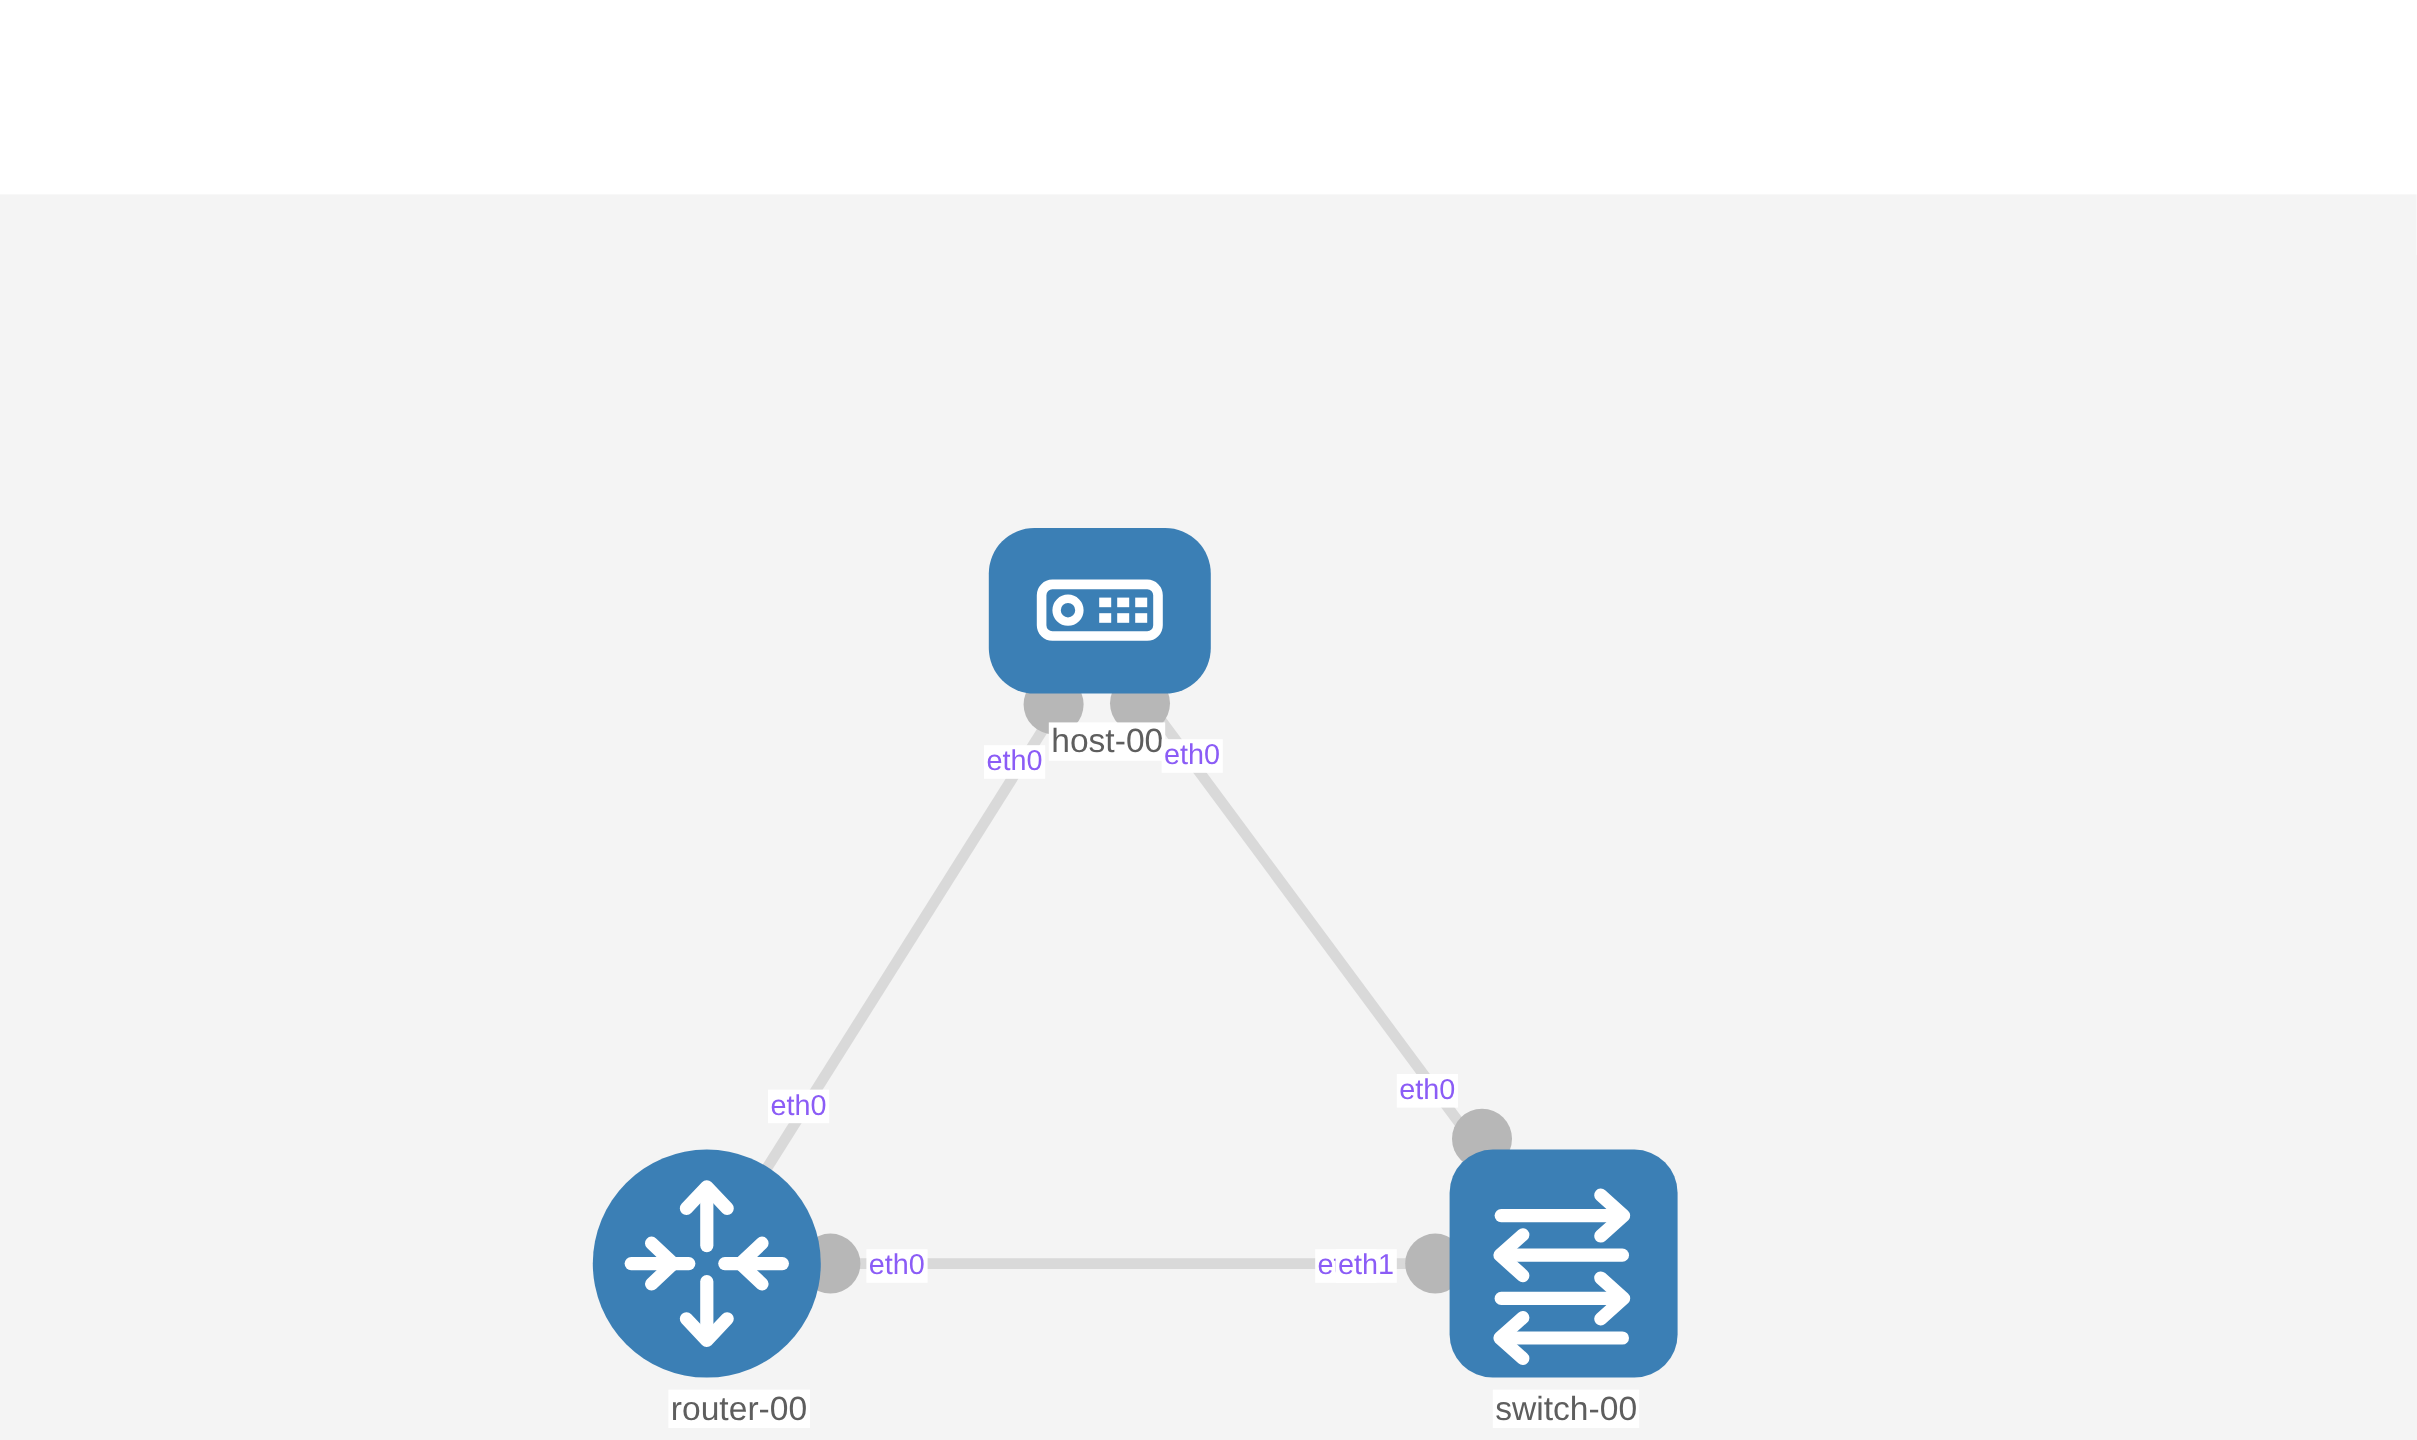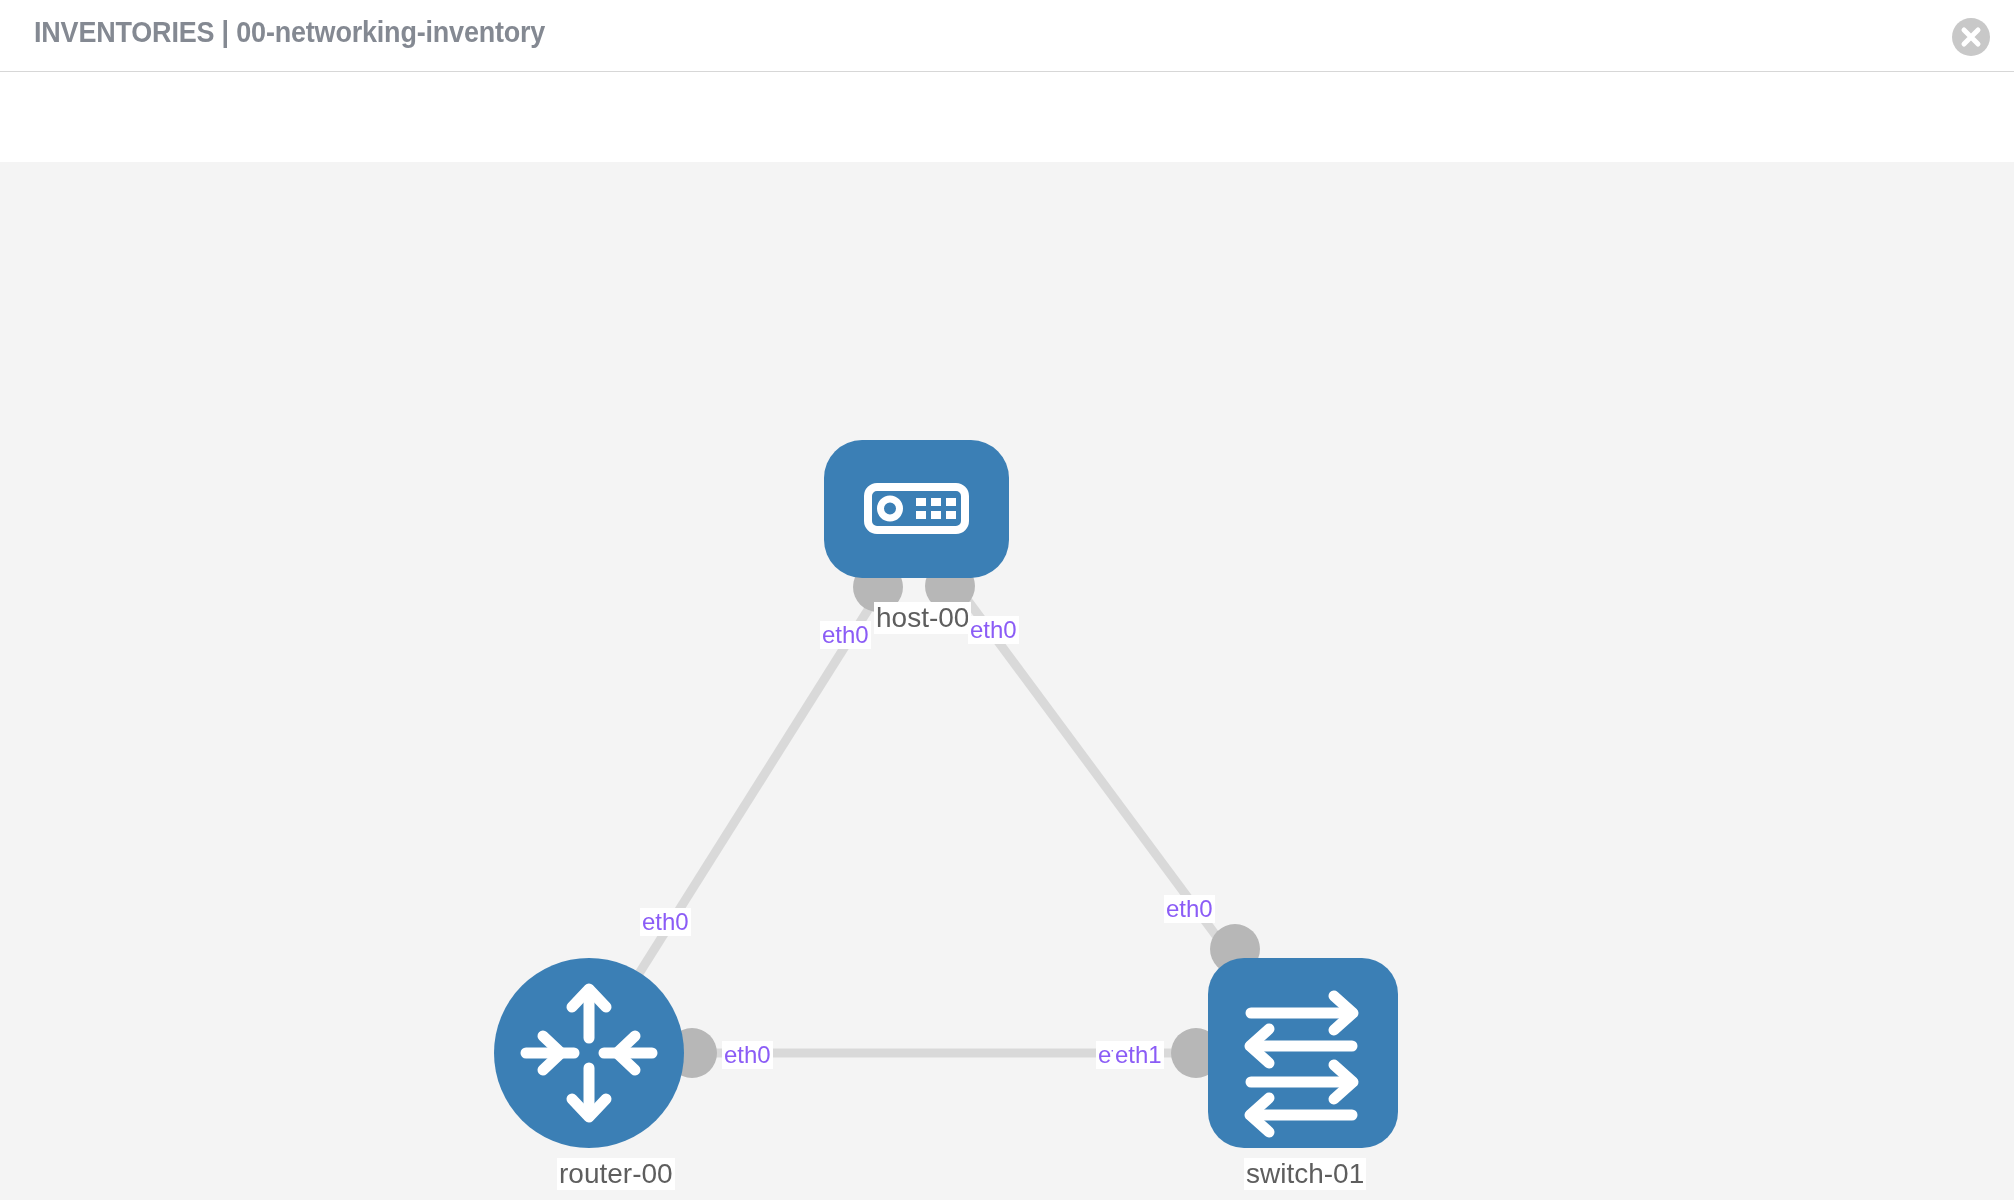--- a/index.html
+++ b/index.html
@@ -139,28 +139,20 @@
     position: absolute; top: -3px;
     width: 34px; height: 34px; border-radius: 50%;
     background: #3b7fb5; cursor: grab;
   }
 </style>
 </head>
 <body>
 
 <div id="app">
 
-  <div class="header">
-    <div class="page-title">INVENTORIES | 00-networking-inventory</div>
-    <div class="close-btn">
-      <svg viewBox="0 0 38 38" aria-hidden="true">
-        <path d="M12 12 L26 26 M26 12 L12 26" stroke="#ffffff" stroke-width="5" stroke-linecap="round"></path>
-      </svg>
-    </div>
-  </div>
 
 
   <div class="canvas">
 
     <svg id="topo-svg" width="2014" height="1038">
 
       <g>
         <line x1="917" y1="370" x2="589" y2="891" stroke="#d9d9d9" stroke-width="9"></line>
         <line x1="917" y1="370" x2="1303" y2="891" stroke="#d9d9d9" stroke-width="9"></line>
         <line x1="589" y1="891" x2="1303" y2="891" stroke="#d9d9d9" stroke-width="9"></line>
@@ -212,21 +204,21 @@
           <line x1="1251" y1="920" x2="1352" y2="920"></line>
           <polyline points="1334,903 1353,920 1334,937"></polyline>
           <line x1="1352" y1="953" x2="1251" y2="953"></line>
           <polyline points="1269,936 1250,953 1269,970"></polyline>
         </g>
       </g>
     </svg>
 
     <div class="node-label" style="left:874px; top:440px;">host-00</div>
     <div class="node-label" style="left:557px; top:996px;">router-00</div>
-    <div class="node-label" style="left:1244px; top:996px;">switch-01</div>
+    <div class="node-label" style="left:1244px; top:996px;">switch-00</div>
 
     <div class="iface-label" style="left:820px; top:449px;">eth0</div>
     <div class="iface-label" style="left:968px; top:444px;">eth0</div>
     <div class="iface-label" style="left:640px; top:736px;">eth0</div>
     <div class="iface-label" style="left:1164px; top:723px;">eth0</div>
     <div class="iface-label" style="left:722px; top:869px;">eth0</div>
     <div class="iface-label" style="left:1096px; top:869px;">eth0</div>
     <div class="iface-label" style="left:1113px; top:869px;">eth1</div>
 
 

